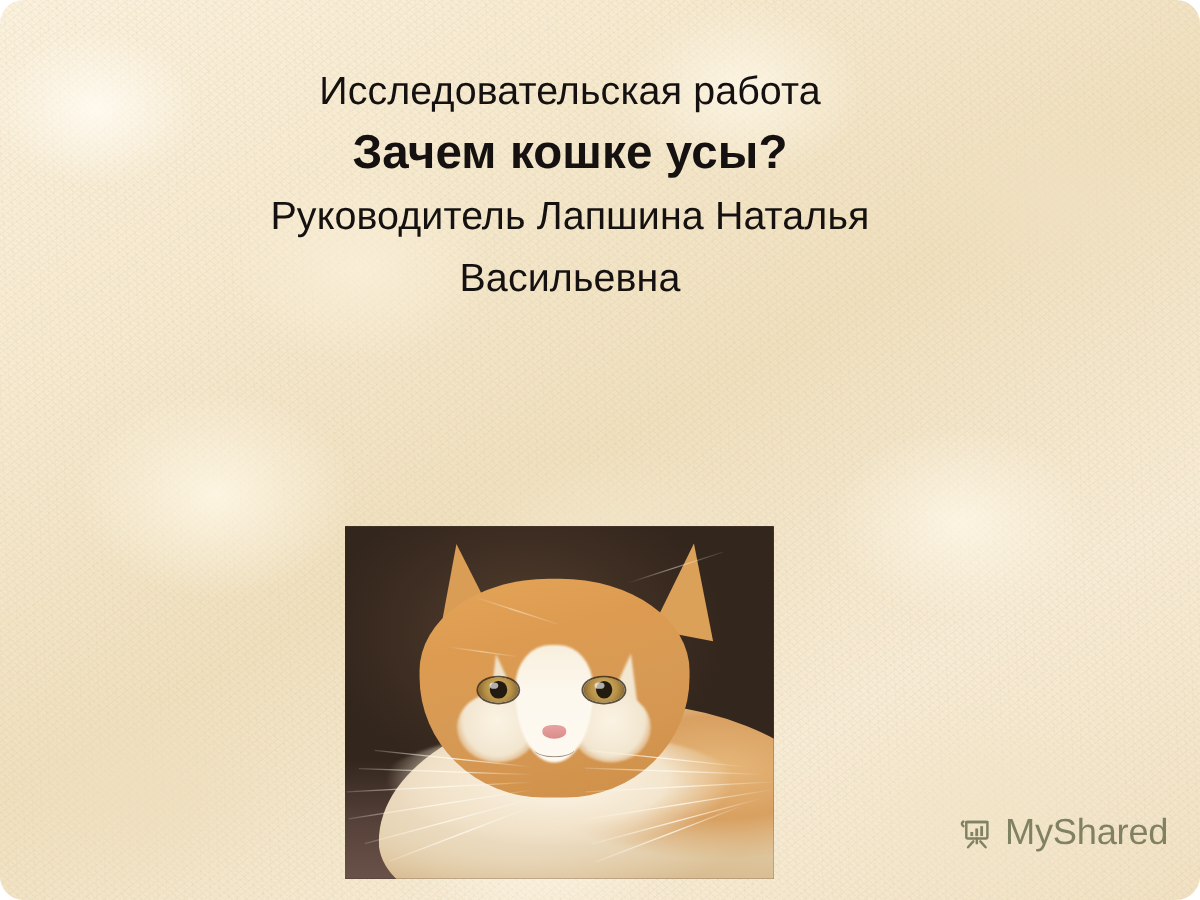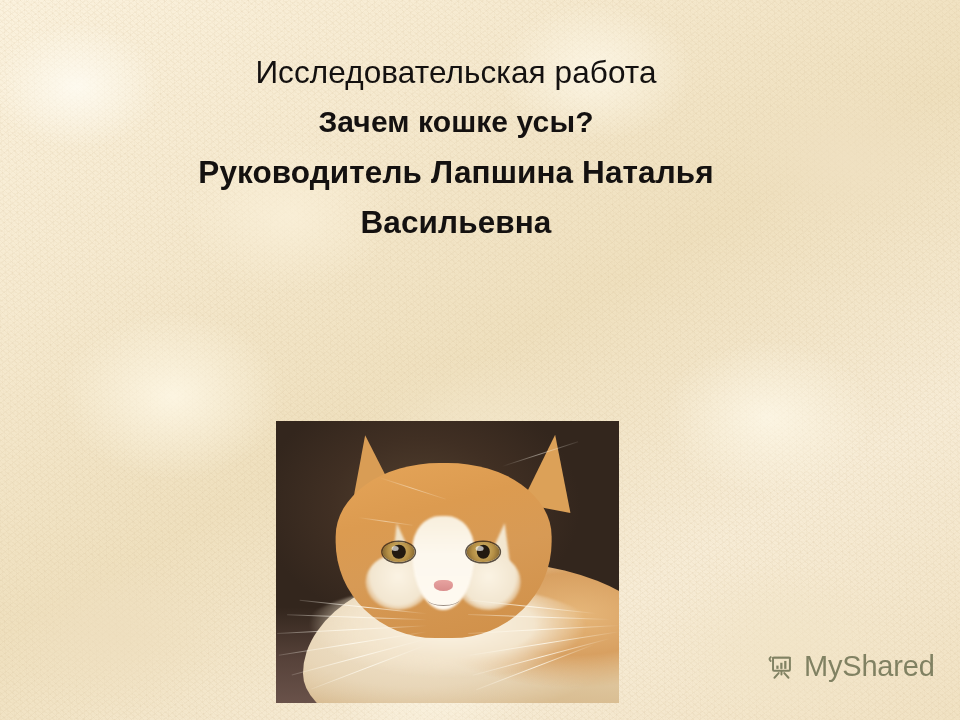--- a/index.html
+++ b/index.html
@@ -23,43 +23,43 @@
       radial-gradient(ellipse 180px 130px at 50% 62%, rgba(243,231,203,0.7), rgba(243,231,203,0) 70%),
       radial-gradient(ellipse 150px 110px at 80% 58%, rgba(255,250,235,0.7), rgba(255,250,235,0) 70%),
       radial-gradient(ellipse 170px 120px at 12% 88%, rgba(238,222,190,0.75), rgba(238,222,190,0) 70%),
       radial-gradient(ellipse 160px 115px at 45% 92%, rgba(255,250,234,0.7), rgba(255,250,234,0) 70%),
       radial-gradient(ellipse 175px 125px at 82% 90%, rgba(241,228,198,0.7), rgba(241,228,198,0) 70%),
       repeating-linear-gradient(42deg, rgba(208,185,145,0.10) 0px, rgba(208,185,145,0.10) 1px, rgba(255,255,255,0) 1px, rgba(255,255,255,0) 4px),
       repeating-linear-gradient(-38deg, rgba(200,175,133,0.09) 0px, rgba(200,175,133,0.09) 1px, rgba(255,255,255,0) 1px, rgba(255,255,255,0) 5px),
       repeating-linear-gradient(88deg, rgba(214,193,157,0.07) 0px, rgba(214,193,157,0.07) 1px, rgba(255,255,255,0) 1px, rgba(255,255,255,0) 7px),
       repeating-linear-gradient(6deg, rgba(222,203,168,0.06) 0px, rgba(222,203,168,0.06) 1px, rgba(255,255,255,0) 1px, rgba(255,255,255,0) 3px),
       linear-gradient(150deg, #fbf2de 0%, #f6ead0 25%, #efe0be 50%, #f7ecd6 75%, #f1e2c3 100%);
+    border-radius: 19px;
   }
   
   #textblock {
     position: absolute;
     left: 168px;
     top: 47px;
     width: 576px;
     text-align: center;
   }
   .tline {
     color: #141110;
     font-size: 31.5px;
     line-height: 50px;
     letter-spacing: 0.1px;
     white-space: nowrap;
   }
   .tline.bold {
     font-weight: bold;
-    font-size: 30px;
+    font-size: 38px;
   }
   .tline.wrap {
     white-space: normal;
-    font-weight: bold;
   }
   
   #photo {
     position: absolute;
     left: 276px;
     top: 421px;
     width: 343px;
     height: 282px;
     overflow: hidden;
     background: #3a2c22;

